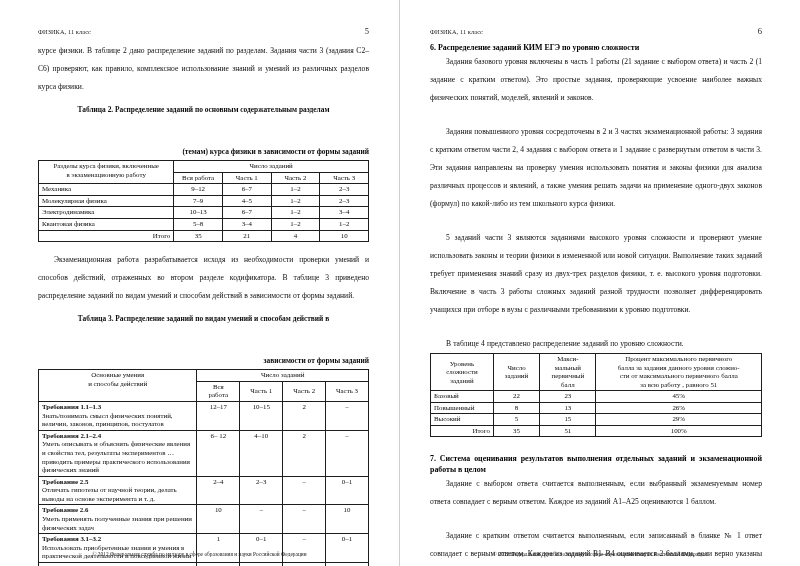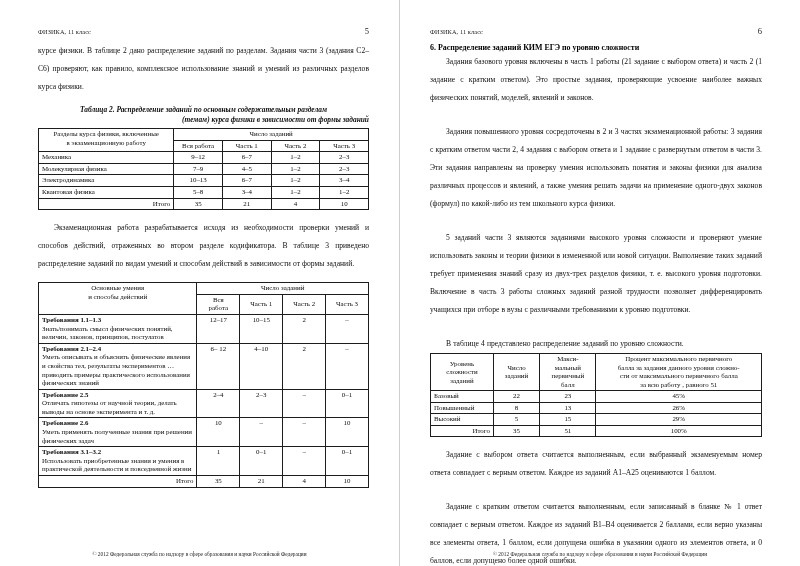--- a/index.html
+++ b/index.html
@@ -55,29 +55,28 @@
     font-size: 7.9px;
     font-weight: bold;
     line-height: 10.4px;
     margin: 8px 0 0 0;
     text-align: justify;
     color: #000;
   }
 
   .tcap {
     font-size: 7.4px;
-    font-style: italic;
     font-weight: bold;
     line-height: 10px;
     text-align: right;
     margin: 9px 0 3px 0;
     color: #0d0d0d;
   }
   .tcap .l1 { display: block; text-align: center; }
-  .tcap .l2 { display: block; text-align: right; }
+  .tcap .l2 { display: block; text-align: right; margin-top: 32px; }
   .gap-m { height: 9px; }
 
   
   table.doc {
     width: 100%;
     border-collapse: collapse;
     font-size: 6.9px;
     color: #0d0d0d;
     line-height: 8.6px;
   }
@@ -194,20 +193,22 @@
         <td class="num">10</td>
       </tr>
     </tbody>
       </table>
 
     <div class="gap-m"></div>
 
     <p class="body">Экзаменационная работа разрабатывается исходя из необходимости проверки умений и способов действий, отраженных во втором разделе кодификатора. В таблице 3 приведено распределение заданий по видам умений и способам действий в зависимости от формы заданий.</p>
 
     <div class="tcap">
+      <span class="l1">Таблица 3. Распределение заданий по видам умений и способам действий в</span>
+      <span class="l2">зависимости от формы заданий</span>
     </div>
 
     <table class="doc" id="table3">
       <tbody>
           <tr>
         <td class="req hdr-two" rowspan="2">
           <span>Основные умения</span><br>
           <span>и способы действий</span>
         </td>
         <th class="c" colspan="4">Число заданий</th>
@@ -348,20 +349,24 @@
         <td class="total-label">Итого</td>
         <td class="num">35</td>
         <td class="num">51</td>
         <td class="num">100%</td>
       </tr>
     </tbody>
       </table>
 
     <div class="gap-m"></div>
 
+    <h2 class="section">
+      <span>7. Система оценивания результатов выполнения отдельных заданий и</span>
+      <span>экзаменационной работы в целом</span>
+    </h2>
 
     <p class="body">Задание с выбором ответа считается выполненным, если выбранный экзаменуемым номер ответа совпадает с верным ответом. Каждое из заданий А1–А25 оцениваются 1 баллом.</p>
     <p class="body">Задание с кратким ответом считается выполненным, если записанный в бланке № 1 ответ совпадает с верным ответом. Каждое из заданий В1–В4 оценивается 2 баллами, если верно указаны все элементы ответа, 1 баллом, если допущена ошибка в указании одного из элементов ответа, и 0 баллов, если допущено более одной ошибки.</p>
 
     <div class="footer">© 2012  Федеральная служба по надзору в сфере образования и науки Российской Федерации</div>
   </div>
 
 </div>
 
 </body></html>

